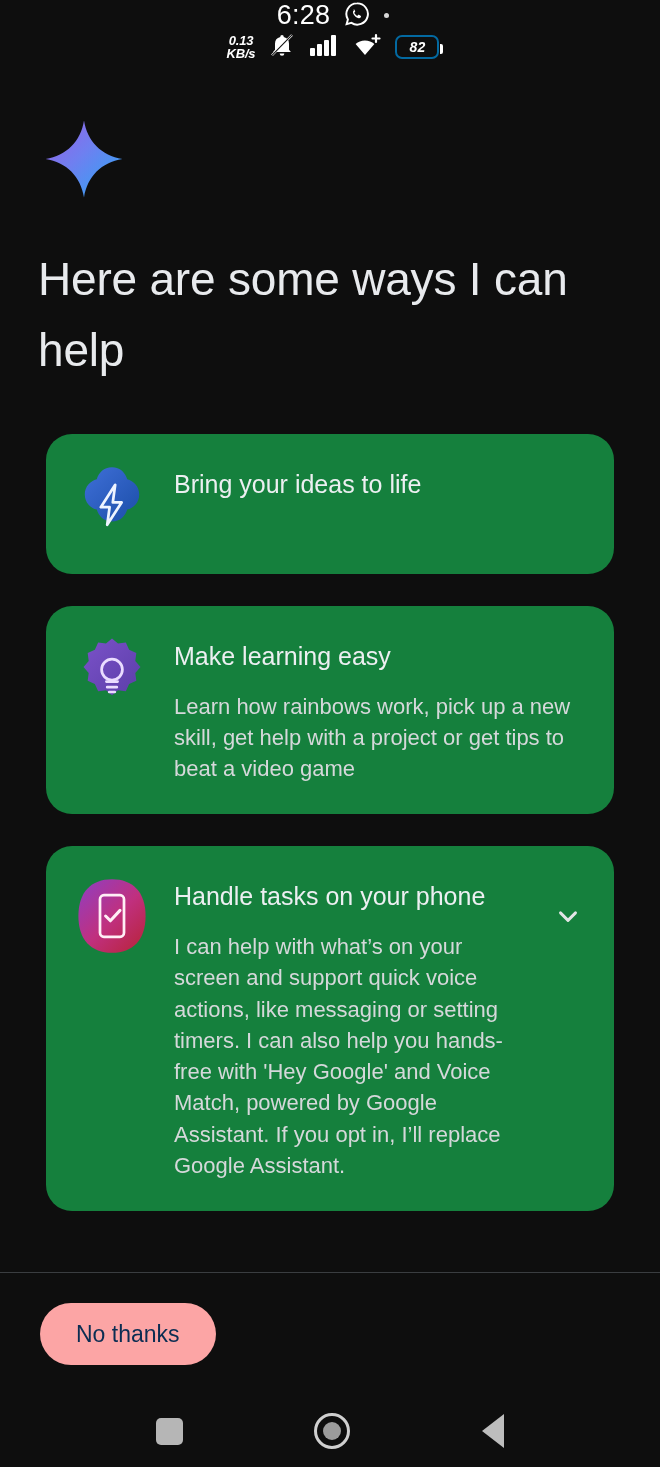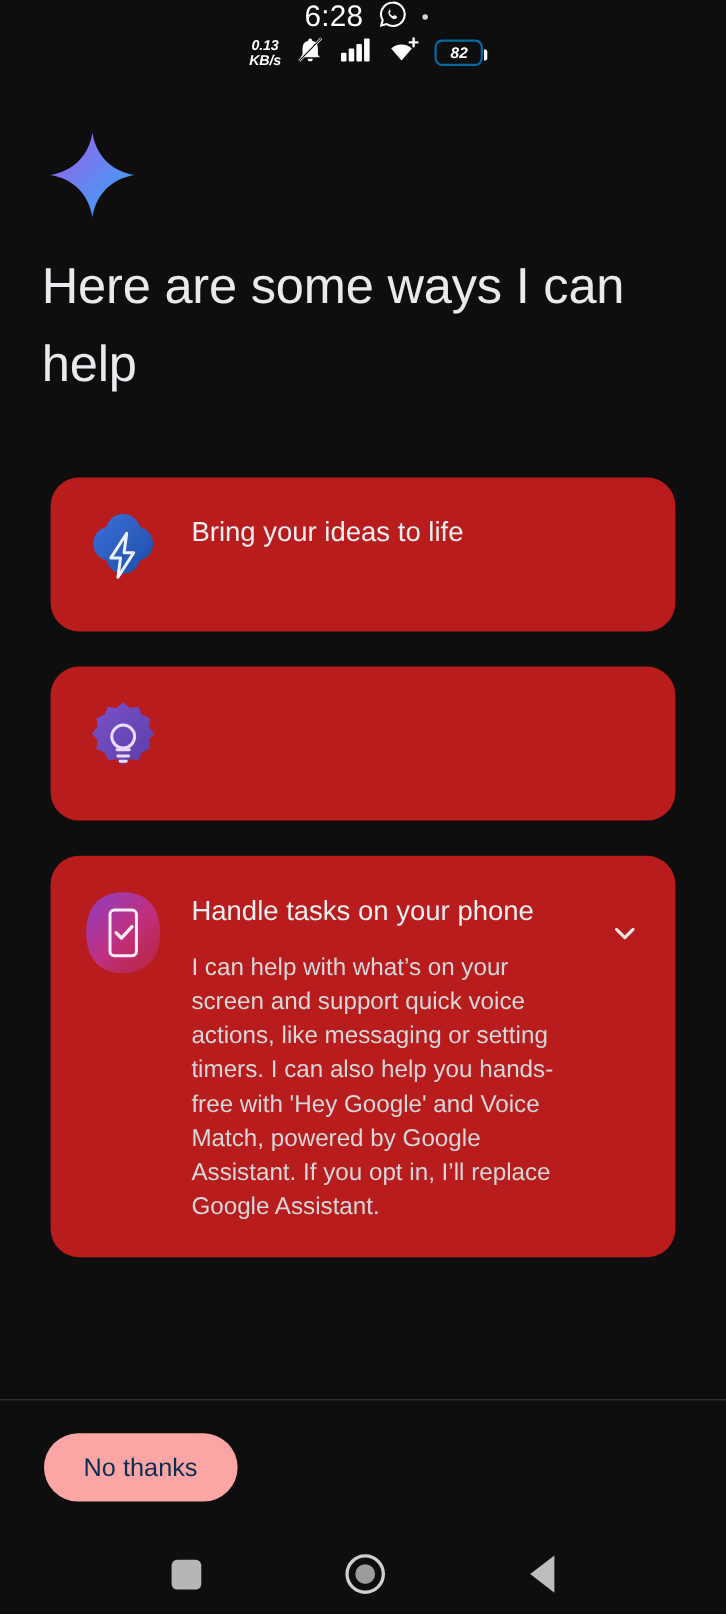--- a/index.html
+++ b/index.html
@@ -30,33 +30,33 @@
   }
   .batt::after {
     content:""; position:absolute; right:-6px; top:7px; width:3px; height:10px;
     background:#ffffff; border-radius:0 2px 2px 0;
   }
   .batt span { color:#ffffff; font-size:14px; font-weight:bold; }
 
   
   .sparkle { position:absolute; left:44px; top:118px; width:80px; height:82px; }
   .hero-title {
-    position:absolute; left:38px; top:224px; width:580px;
+    position:absolute; left:38px; top:244px; width:580px;
     color:#e8eaed; font-size:46px; font-weight:300; line-height:1.55;
     letter-spacing:-.2px;
   }
 
   
   .scroll {
     position:absolute; left:0; top:400px; width:660px; height:872px;
     overflow:hidden;
   }
   .card {
     position:relative; margin:32px 46px 0 46px; width:568px;
-    background:#b91c1c; border-radius:26px;
+    background:#15803d; border-radius:26px;
     padding:28px 26px 30px 26px;
     display:flex; gap:22px;
   }
   .card:first-child { margin-top:34px; }
 
   .ic-wrap { flex:0 0 auto; width:80px; height:80px; position:relative; margin-top:2px; }
   .ic-wrap svg { display:block; width:80px; height:80px; }
 
   .card-body { flex:1 1 auto; min-width:0; padding-top:6px; }
   .card-title {
@@ -204,20 +204,24 @@
           <defs>
             <linearGradient id="g2" x1="0" y1="0" x2="1" y2="1">
               <stop offset="0%" stop-color="#7b52c9"></stop>
               <stop offset="100%" stop-color="#5b3ea8"></stop>
             </linearGradient>
           </defs>
           <path d="M50 3 l7.5 6.5 9.8-1.3 4.1 9 9 4.1 -1.3 9.8 6.5 7.5 -6.5 7.5 1.3 9.8 -9 4.1 -4.1 9 -9.8 -1.3 -7.5 6.5 -7.5 -6.5 -9.8 1.3 -4.1 -9 -9 -4.1 1.3 -9.8 -6.5 -7.5 6.5 -7.5 -1.3 -9.8 9 -4.1 4.1 -9 9.8 1.3z" fill="url(#g2)"></path>
           <circle cx="50" cy="42" r="13" fill="none" stroke="#eadcff" stroke-width="3.4"></circle>
           <path d="M43 57 h14 M44 64 h12 M46.5 70 h7" stroke="#eadcff" stroke-width="3.4" stroke-linecap="round"></path>
         </svg>
+      </div>
+      <div class="card-body">
+        <div class="card-title">Make learning easy</div>
+        <div class="card-desc">Learn how rainbows work, pick up a new skill, get help with a project or get tips to beat a video game</div>
       </div>
     </div>
 
     <div class="card card-3">
       <div class="ic-wrap">
         <svg viewBox="0 0 100 100">
           <defs>
             <linearGradient id="g3" x1="0" y1="0" x2="0.9" y2="1">
               <stop offset="0%" stop-color="#8e3fc4"></stop>
               <stop offset="55%" stop-color="#c0307f"></stop>

